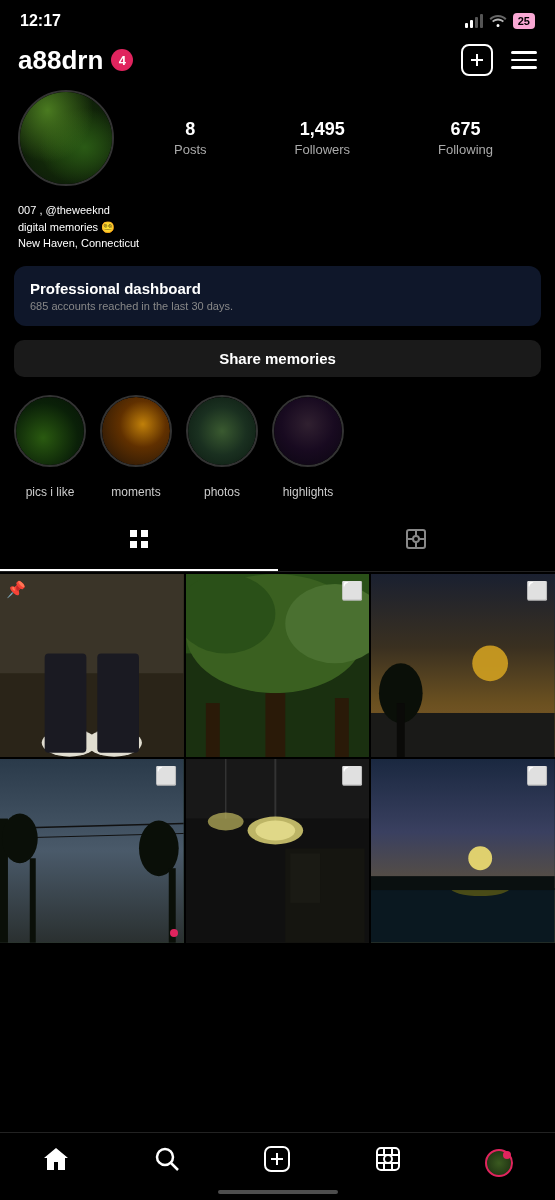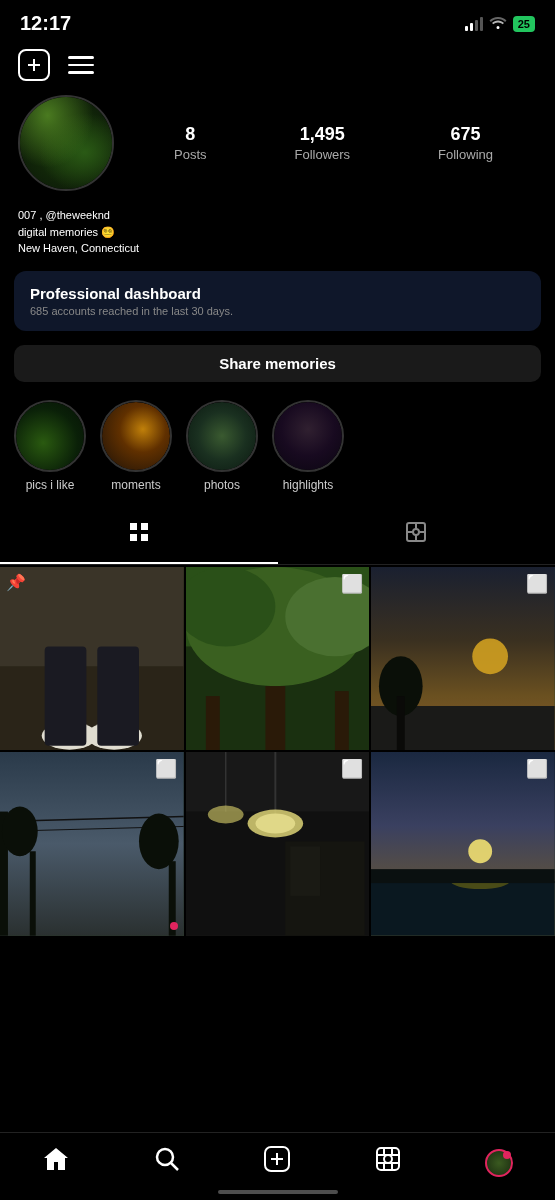--- a/index.html
+++ b/index.html
@@ -16,21 +16,21 @@
     }
 
     
     .status-bar {
       display: flex;
       justify-content: space-between;
       align-items: center;
       padding: 12px 20px 6px;
     }
     .status-time {
-      font-size: 20px;
+      font-size: 16px;
       font-weight: 600;
       color: #fff;
     }
     .status-icons {
       display: flex;
       align-items: center;
       gap: 6px;
     }
     .signal-bars {
       display: flex;
@@ -40,21 +40,21 @@
     }
     .signal-bar {
       background: #fff;
       width: 3px;
       border-radius: 1px;
     }
     .wifi-icon {
       font-size: 14px;
     }
     .battery-box {
-      background: #22c55e;
+      background: #f9a8d4;
       color: #000;
       font-size: 11px;
       font-weight: 700;
       padding: 2px 5px;
       border-radius: 4px;
       display: flex;
       align-items: center;
     }
 
     
@@ -224,21 +224,21 @@
       gap: 14px;
       padding: 0 14px 16px;
       overflow-x: auto;
       scrollbar-width: none;
     }
     .highlights-row::-webkit-scrollbar { display: none; }
     .highlight-item {
       display: flex;
       flex-direction: column;
       align-items: center;
-      gap: 6px;
+      gap: 18px;
       flex-shrink: 0;
       cursor: pointer;
     }
     .highlight-circle {
       width: 72px;
       height: 72px;
       border-radius: 50%;
       border: 2px solid #333;
       overflow: hidden;
     }
@@ -393,20 +393,26 @@
         <path d="M9 4C11.8 4 14.3 5.1 16.1 6.9l1.4-1.4C15.4 3.4 12.4 2 9 2S2.6 3.4.5 5.5l1.4 1.4C3.7 5.1 6.2 4 9 4z" opacity="0.4"></path>
       </svg>
     </span>
     <div class="battery-box">
       <span>25</span>
     </div>
   </div>
 </div>
 
 <div class="header">
+  <div class="username-area">
+    <span class="username">a88drn</span>
+    <div class="notif-badge">
+      <span>4</span>
+    </div>
+  </div>
   <div class="header-icons">
     <div class="plus-square icon-btn">
       <svg width="20" height="20" viewBox="0 0 20 20" fill="white">
         <line x1="10" y1="4" x2="10" y2="16" stroke="white" stroke-width="2"></line>
         <line x1="4" y1="10" x2="16" y2="10" stroke="white" stroke-width="2"></line>
       </svg>
     </div>
     <div class="hamburger">
       <span></span>
       <span></span>

